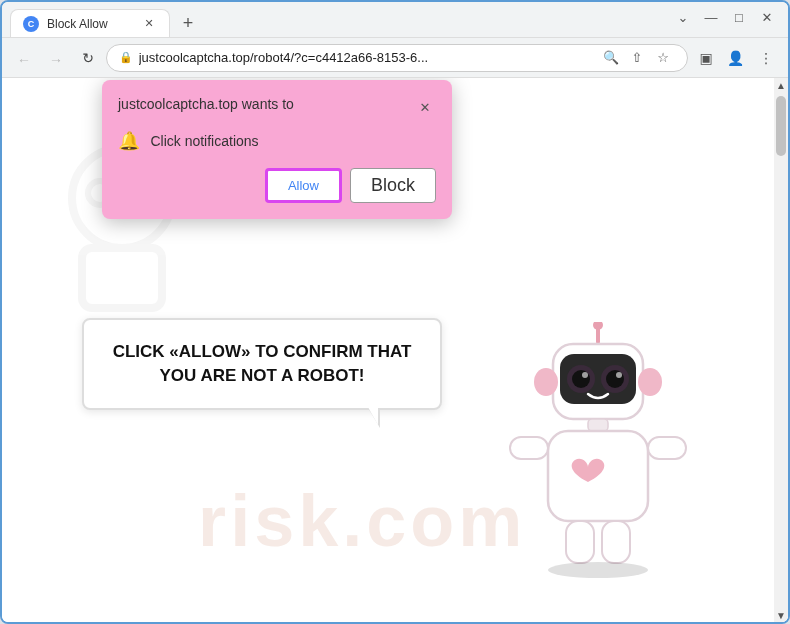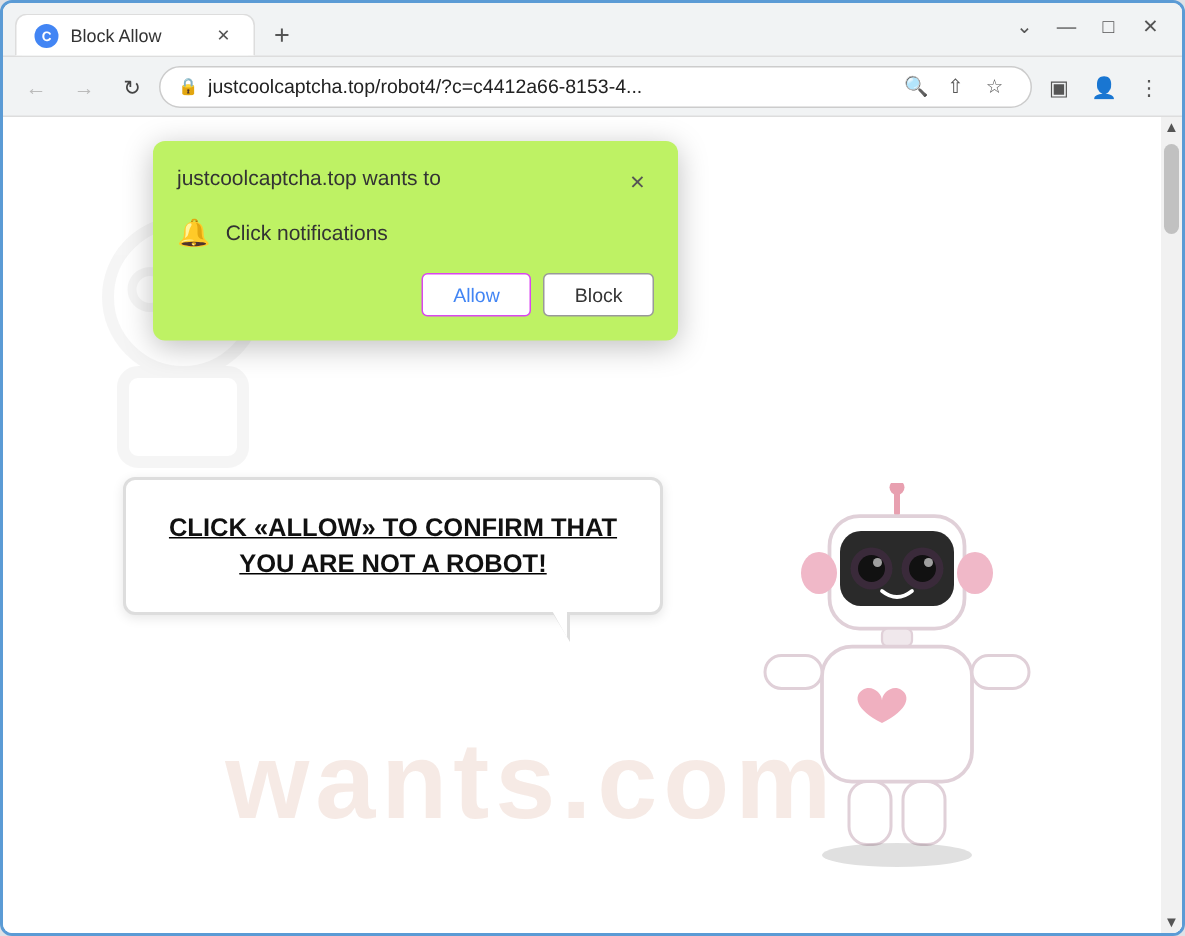--- a/index.html
+++ b/index.html
@@ -222,23 +222,23 @@
       top: 40px;
       left: 20px;
       width: 200px;
       height: 200px;
       opacity: 0.08;
     }
 
     
     .permission-popup {
       position: absolute;
-      top: 16px;
+      top: 2px;
       left: 100px;
-      background: #bef264;
+      background: #f9a8d4;
       border-radius: 8px;
       box-shadow: 0 4px 20px rgba(0,0,0,0.25);
       padding: 16px;
       width: 350px;
       z-index: 100;
     }
     .popup-header {
       display: flex;
       justify-content: space-between;
       align-items: flex-start;
@@ -273,51 +273,50 @@
       color: #333;
     }
     .popup-buttons {
       display: flex;
       justify-content: flex-end;
       gap: 8px;
     }
     .btn-allow {
       padding: 6px 20px;
       background: #fff;
-      border: 1px solid #d946ef;
+      border: 3px solid #d946ef;
       color: #4285f4;
       border-radius: 4px;
       font-size: 13px;
       cursor: pointer;
       font-weight: 500;
     }
     .btn-block {
       padding: 6px 20px;
       background: #fff;
       border: 1px solid #999;
       color: #333;
       border-radius: 4px;
-      font-size: 13px;
+      font-size: 18px;
       cursor: pointer;
       font-weight: 500;
     }
 
     
     .message-box {
       position: absolute;
       top: 240px;
       left: 80px;
       background: #fff;
       border: 2px solid #ddd;
       border-radius: 8px;
       padding: 20px 16px;
       width: 360px;
       text-align: center;
       box-shadow: 0 2px 8px rgba(0,0,0,0.1);
-      text-decoration: underline;
     }
     .message-box::after {
       content: '';
       position: absolute;
       bottom: -20px;
       right: 60px;
       width: 0;
       height: 0;
       border-left: 12px solid transparent;
       border-right: 0px solid transparent;
@@ -406,38 +405,38 @@
     </div>
   </div>
 
   <div class="address-bar-row">
     <div class="nav-btn disabled">←</div>
     <div class="nav-btn disabled">→</div>
     <div class="nav-btn">↻</div>
 
     <div class="address-bar">
       <span class="lock-icon">🔒</span>
-      <span class="address-text">justcoolcaptcha.top/robot4/?c=c4412a66-8153-4...</span>
+      <span class="address-text">justcoolcaptcha.top/robot4/?c=c4412a66-8153-6...</span>
       <div class="address-icons">
         <div class="addr-icon-btn">🔍</div>
         <div class="addr-icon-btn">⇧</div>
         <div class="addr-icon-btn">☆</div>
       </div>
     </div>
 
     <div class="toolbar-icons">
       <div class="toolbar-btn">▣</div>
       <div class="toolbar-btn">👤</div>
       <div class="toolbar-btn">⋮</div>
     </div>
   </div>
 
   <div class="page-content">
 
-    <div class="watermark">wants.com</div>
+    <div class="watermark">risk.com</div>
 
     <svg class="bg-robot" viewBox="0 0 200 200" fill="none" xmlns="http://www.w3.org/2000/svg">
       <circle cx="100" cy="80" r="50" stroke="#888" stroke-width="8"></circle>
       <rect x="60" y="130" width="80" height="60" rx="10" stroke="#888" stroke-width="8"></rect>
       <circle cx="78" cy="75" r="12" stroke="#888" stroke-width="6"></circle>
       <circle cx="122" cy="75" r="12" stroke="#888" stroke-width="6"></circle>
       <line x1="100" y1="30" x2="100" y2="10" stroke="#888" stroke-width="6"></line>
       <circle cx="100" cy="8" r="6" stroke="#888" stroke-width="5"></circle>
     </svg>
 

